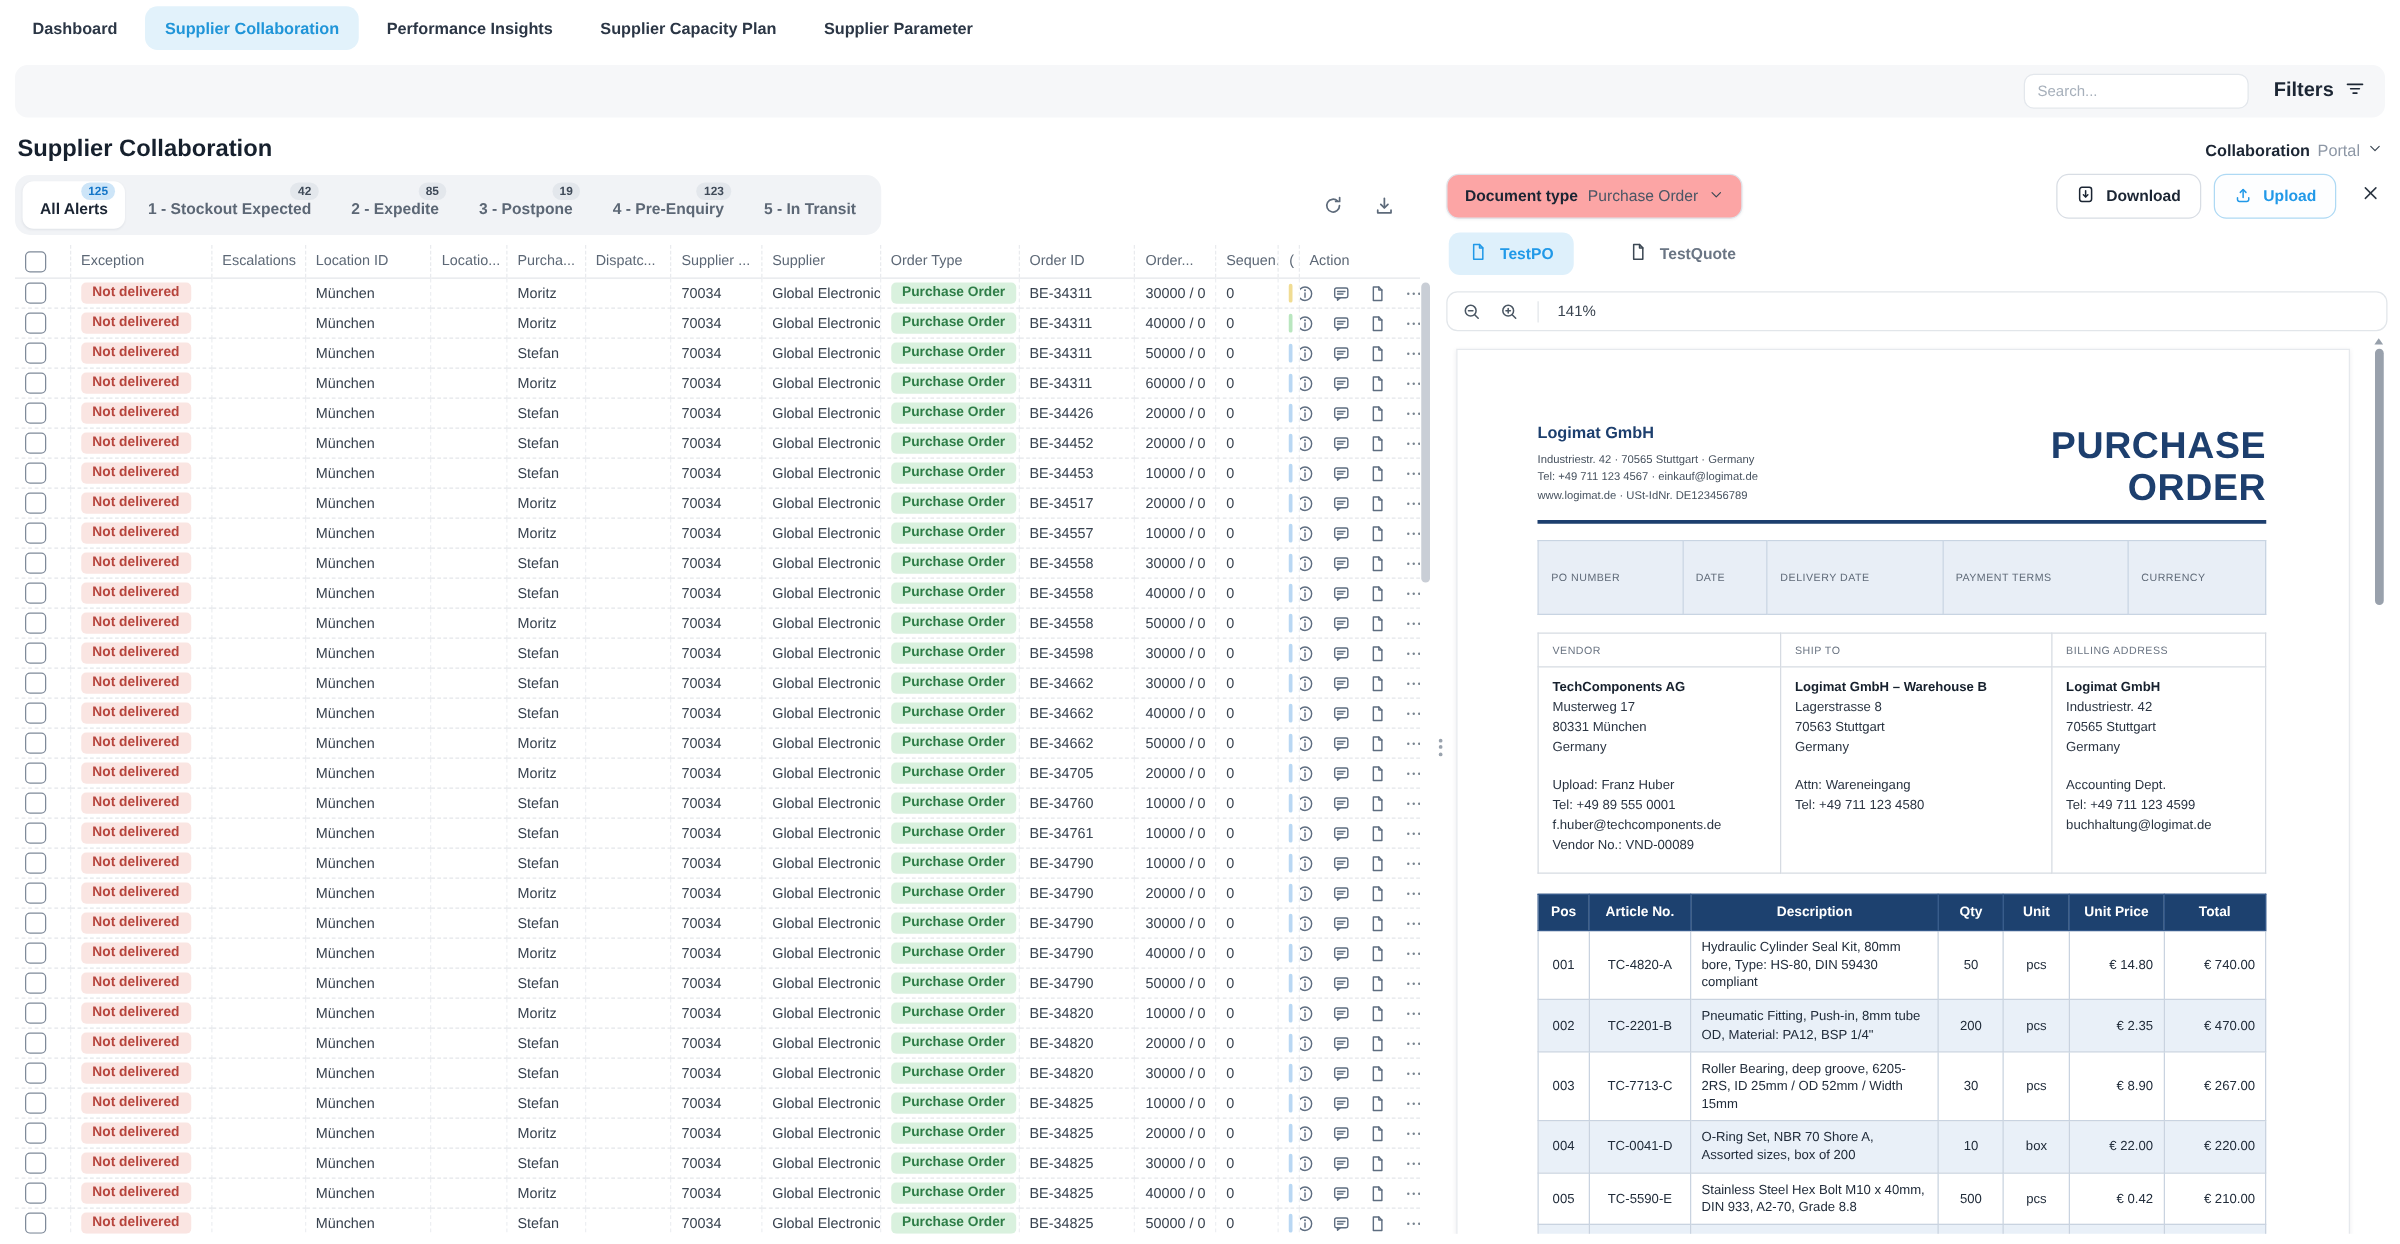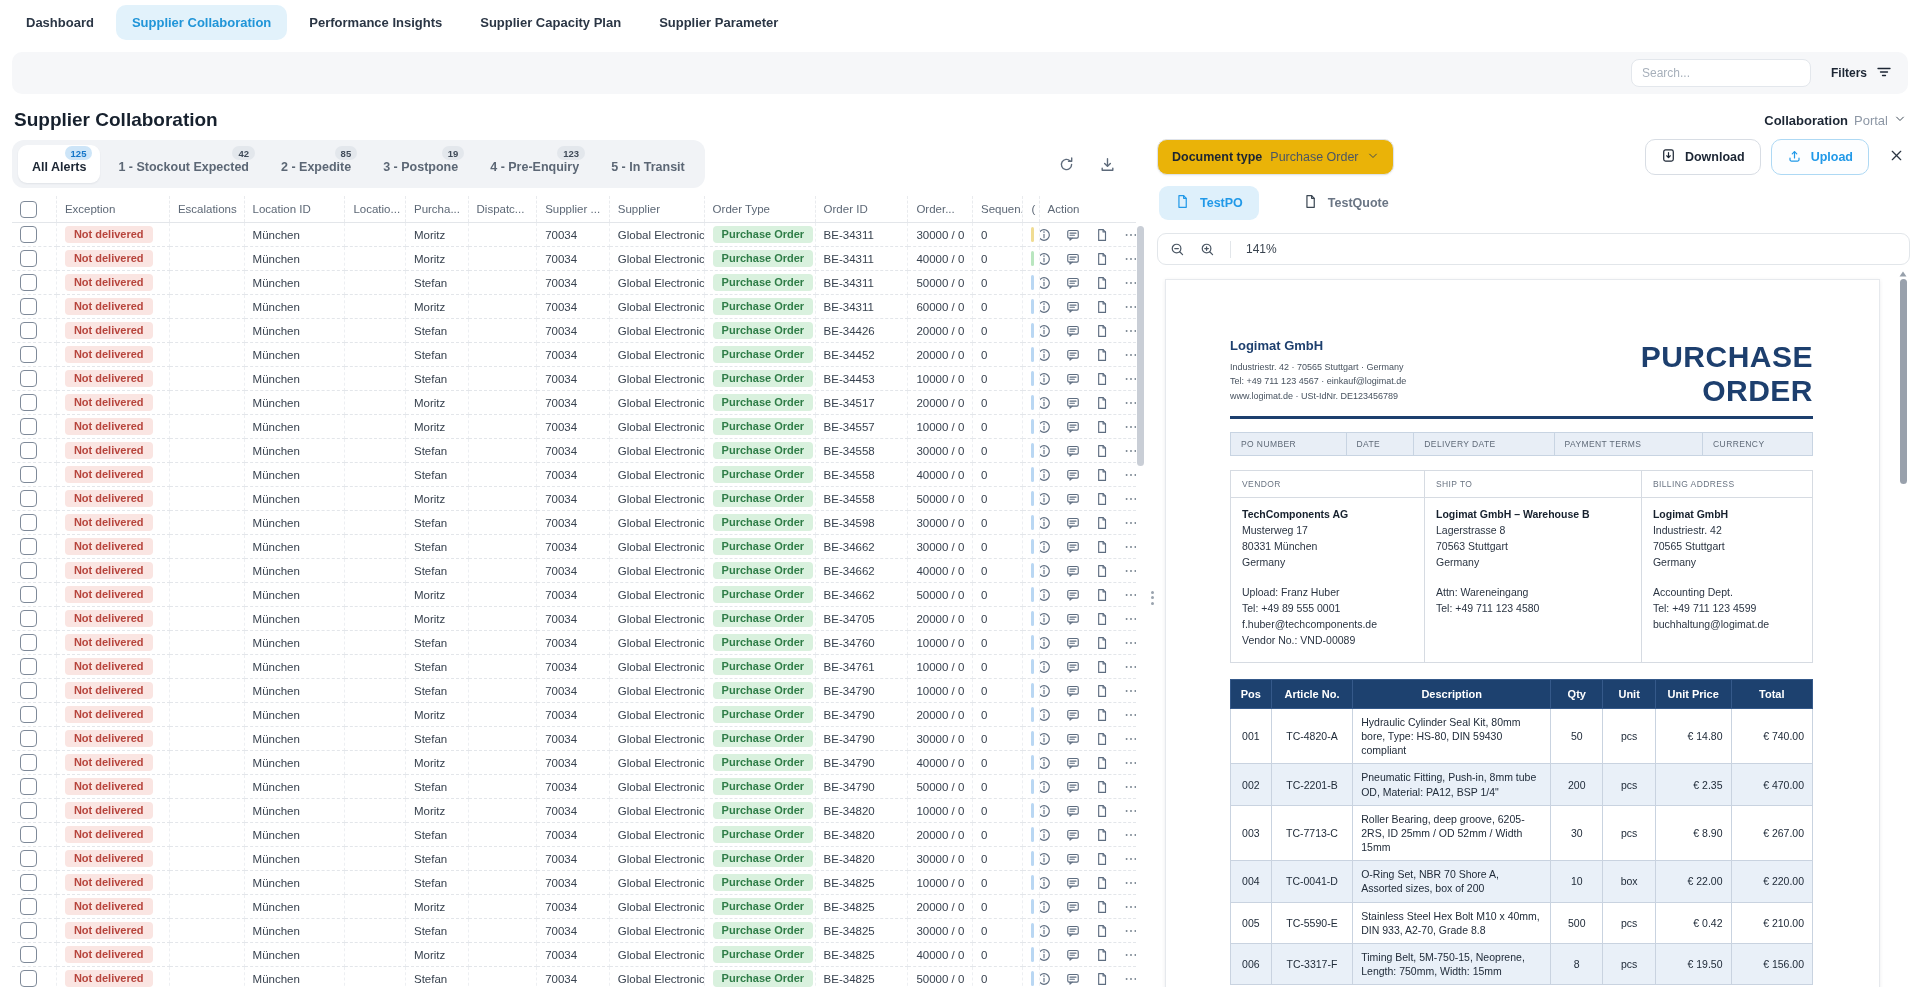--- a/index.html
+++ b/index.html
@@ -8,21 +8,21 @@
 
   
   .topnav{display:flex;align-items:center;height:44px;padding:0 10px;gap:6px;background:#fff;}
   .nav-tab{font-size:13px;font-weight:bold;color:#2b3645;padding:10px 16px;border-radius:10px;cursor:pointer;white-space:nowrap;}
   .nav-tab.active{color:#2095d8;background:#e2f2fb;}
 
   
   .toolbar{margin:8px 12px 0;height:42px;background:#f6f7f9;border-radius:10px;display:flex;align-items:center;justify-content:flex-end;padding:0 16px;gap:20px;}
   .search-box input{width:158px;height:26px;border:1px solid #e3e7ec;border-radius:8px;padding:0 10px;font-size:12px;color:#333;background:#fff;outline:none;font-family:"Liberation Sans",sans-serif;}
   .search-box input::placeholder{color:#a7b0bb;}
-  .filters{display:flex;gap:9px;align-items:center;font-size:12px;font-weight:bold;color:#1c2634;cursor:pointer;}
+  .filters{display:flex;gap:9px;align-items:center;font-size:16px;font-weight:bold;color:#1c2634;cursor:pointer;}
   .filters svg{width:16px;height:16px;}
 
   
   .titlerow{display:flex;justify-content:space-between;align-items:center;padding:0 14px;margin-top:14px;height:24px;}
   .titlerow h1{font-size:19px;margin:0;color:#16202d;}
   .portal{font-size:13px;color:#8d97a5;display:flex;gap:6px;align-items:center;cursor:pointer;}
   .portal b{color:#1c2634;}
   .portal svg{width:12px;height:12px;color:#3c4854;}
 
   
@@ -56,21 +56,21 @@
   .accent-bar{width:3px;height:15px;border-radius:2px;}
   .acts{display:flex;align-items:center;gap:15px;justify-content:center;color:#5e6d80;}
   .acts span{width:14px;height:14px;display:inline-flex;cursor:pointer;}
   .acts svg{width:14px;height:14px;}
   .acts .dots-i{color:#77838f;}
   .vscroll{position:absolute;right:4px;top:30px;width:7px;height:240px;background:#c9ced6;border-radius:4px;cursor:pointer;}
   th.c14,td.c14{text-align:center;}
 
   
   .panel-header{display:flex;align-items:center;gap:10px;height:34px;}
-  .doc-type{display:flex;align-items:center;gap:8px;background:#eab308;border:1px solid #dfe3e9;border-radius:10px;padding:0 14px;height:34px;font-size:12.5px;box-shadow:0 1px 2px rgba(25,39,60,.05);cursor:pointer;}
+  .doc-type{display:flex;align-items:center;gap:8px;background:#fca5a5;border:1px solid #dfe3e9;border-radius:10px;padding:0 14px;height:34px;font-size:12.5px;box-shadow:0 1px 2px rgba(25,39,60,.05);cursor:pointer;}
   .doc-type .lab{font-weight:bold;color:#1b2533;}
   .doc-type .val{color:#4b5665;}
   .doc-type svg{width:12px;height:12px;color:#3c4854;}
   .spacer{flex:1;}
   .btn{display:flex;align-items:center;gap:9px;height:34px;padding:0 15px;border-radius:10px;font-size:12.5px;font-weight:bold;cursor:pointer;border:1px solid #d8dde4;background:#fff;color:#1b2533;}
   .btn svg{width:15px;height:15px;}
   .btn.upload{border-color:#aed9f4;color:#2199e8;background:#fdfeff;}
   .close-x{margin-left:4px;padding:0 6px;color:#2b3542;cursor:pointer;}
   .close-x svg{width:15px;height:15px;}
 
@@ -93,21 +93,21 @@
   .pdf-scroll .up{position:absolute;top:0;right:0;width:10px;height:10px;color:#97a0ab;cursor:pointer;}
 
   
   .pdf-head{display:flex;justify-content:space-between;align-items:flex-start;}
   .company-name{font-size:13px;font-weight:bold;color:#1d3f6e;margin-bottom:7px;}
   .company-line{font-size:9px;color:#47525f;line-height:1.6;}
   .pdf-title{text-align:right;color:#1d3f6e;font-weight:bold;font-size:30px;line-height:1.12;letter-spacing:.5px;margin-top:2px;}
   .pdf-rule{border-top:3px solid #1d3f6e;margin-top:9px;}
 
   table.meta{width:100%;border-collapse:collapse;margin-top:13px;}
-  table.meta td{border:1px solid #c8d4e2;padding:6px 10px;}
+  table.meta td{border:1px solid #c8d4e2;padding:24px 10px;}
   table.meta td.lab{background:#e8eef6;font-size:8.5px;color:#5f6a78;letter-spacing:.4px;}
   table.meta td.val{background:#edf2f9;font-size:12px;font-weight:bold;color:#17222f;padding:9px 10px;}
 
   table.addr{width:100%;border-collapse:collapse;margin-top:14px;}
   table.addr td{border:1px solid #d6dbe2;vertical-align:top;}
   table.addr td.hd{padding:8px 11px;font-size:8.5px;color:#6a7482;letter-spacing:.4px;}
   table.addr td.bd{padding:9px 11px 13px;font-size:10.5px;color:#2a3442;line-height:1.52;}
   .addr-line.first{font-weight:bold;color:#16202d;}
   .addr-gap{height:14px;}
 

